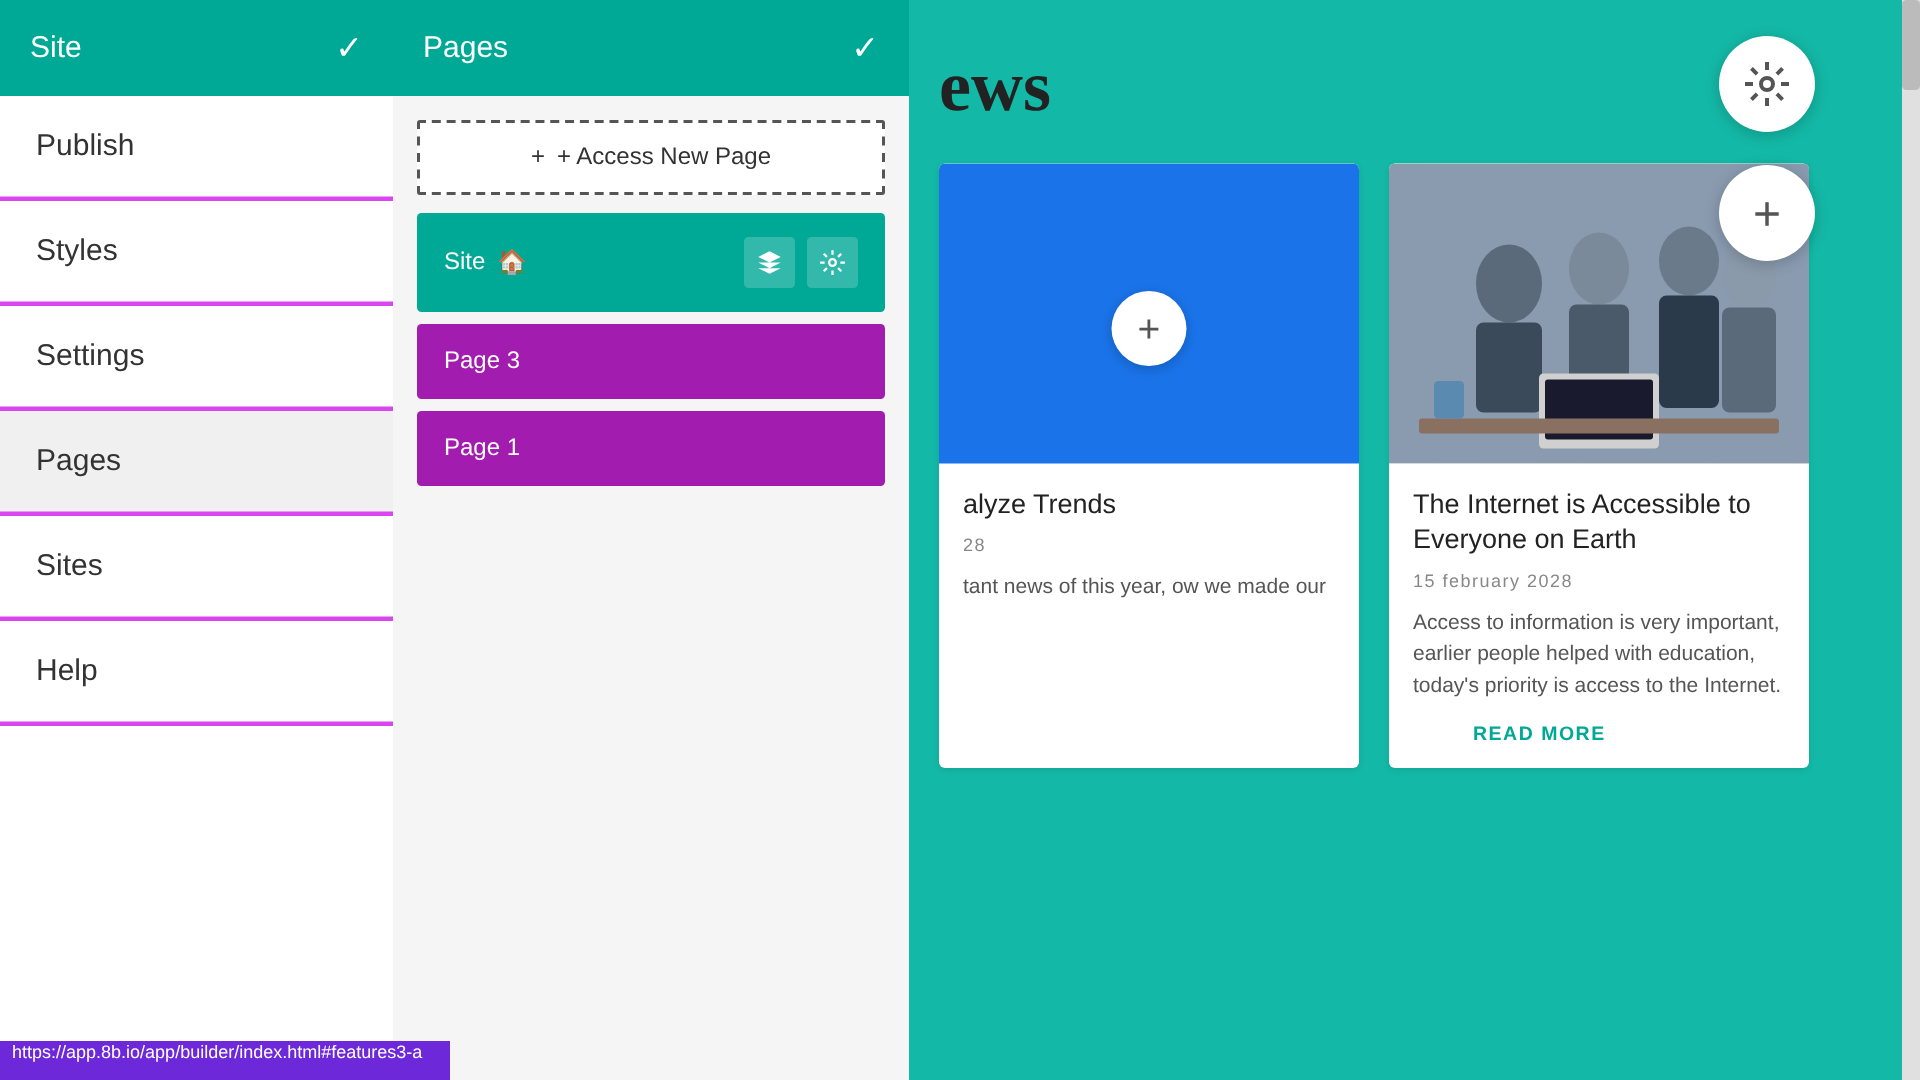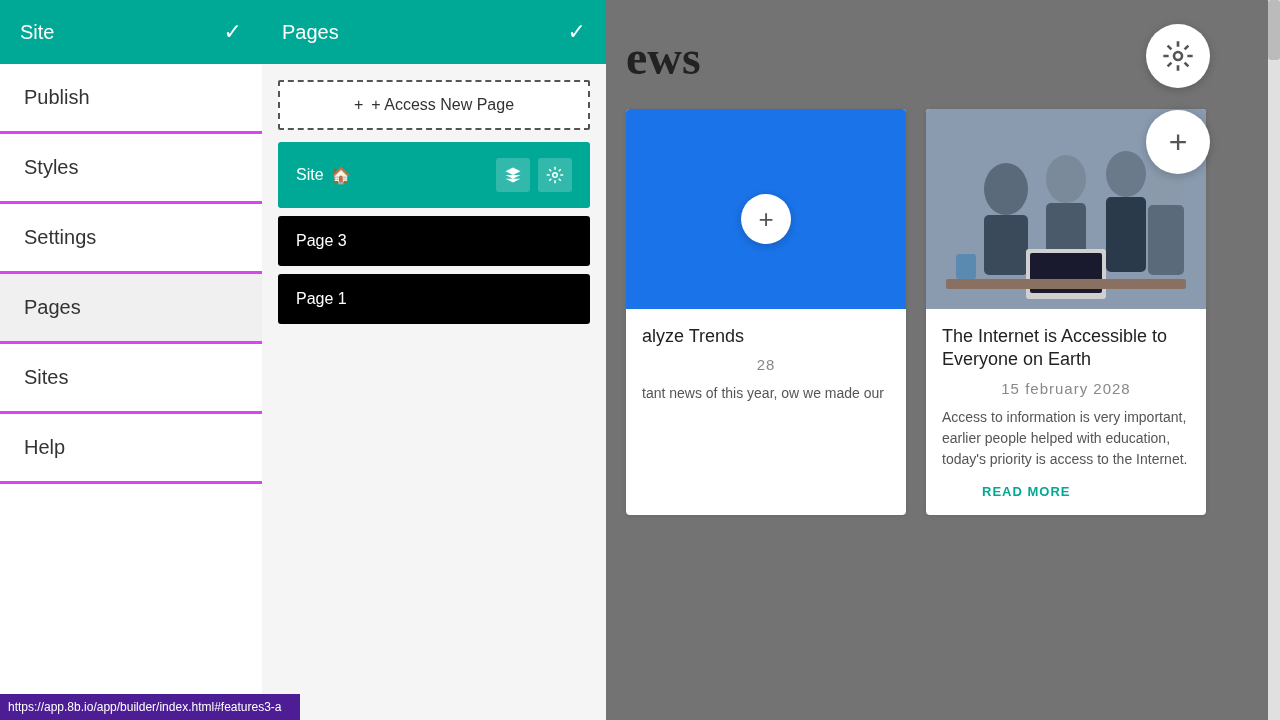--- a/index.html
+++ b/index.html
@@ -82,21 +82,21 @@
       align-items: center;
       justify-content: center;
       padding: 14px;
       font-size: 16px;
       color: #333;
       cursor: pointer;
       gap: 8px;
       margin-bottom: 4px;
     }
     .page-item {
-      background: #000000;
+      background: #a21caf;
       color: #fff;
       padding: 16px 18px;
       border-radius: 3px;
       font-size: 16px;
       cursor: pointer;
       display: flex;
       align-items: center;
       justify-content: space-between;
     }
     .page-item.site-item {
@@ -158,21 +158,21 @@
       color: #555;
       z-index: 20;
     }
 
     
     .news-section {
       position: absolute;
       left: 606px; top: 0;
       right: 0;
       height: 720px;
-      background: #737373;
+      background: #14b8a6;
       padding: 30px 20px 20px 20px;
       overflow: hidden;
     }
     .news-title {
       font-size: 48px;
       font-weight: 700;
       color: #222;
       margin-bottom: 24px;
       font-family: Georgia, serif;
     }
@@ -204,25 +204,24 @@
       padding: 16px;
     }
     .news-card-title {
       font-size: 18px;
       font-weight: 400;
       color: #222;
       margin-bottom: 8px;
       line-height: 1.3;
     }
     .news-card-date {
-      font-size: 15px;
+      font-size: 12px;
       color: #888;
       letter-spacing: 1px;
       margin-bottom: 10px;
-      text-align: center;
     }
     .news-card-text {
       font-size: 14px;
       color: #555;
       line-height: 1.5;
       margin-bottom: 14px;
     }
     .news-card-link {
       font-size: 13px;
       font-weight: 700;
@@ -249,25 +248,25 @@
       background: #bbb;
       border-radius: 3px;
     }
 
     
     .status-bar {
       position: absolute;
       bottom: 0; left: 0;
       width: 300px;
       height: 26px;
-      background: #4c1d95;
+      background: #6d28d9;
       color: #fff;
       font-size: 12px;
       display: flex;
-      align-items: center;
+      align-items: flex-start;
       padding: 0 8px;
       z-index: 20;
     }
 
     
     .business-photo {
       width: 100%;
       height: 200px;
       background: linear-gradient(135deg, #d0d0d0 0%, #b0b0b0 100%);
       position: relative;

